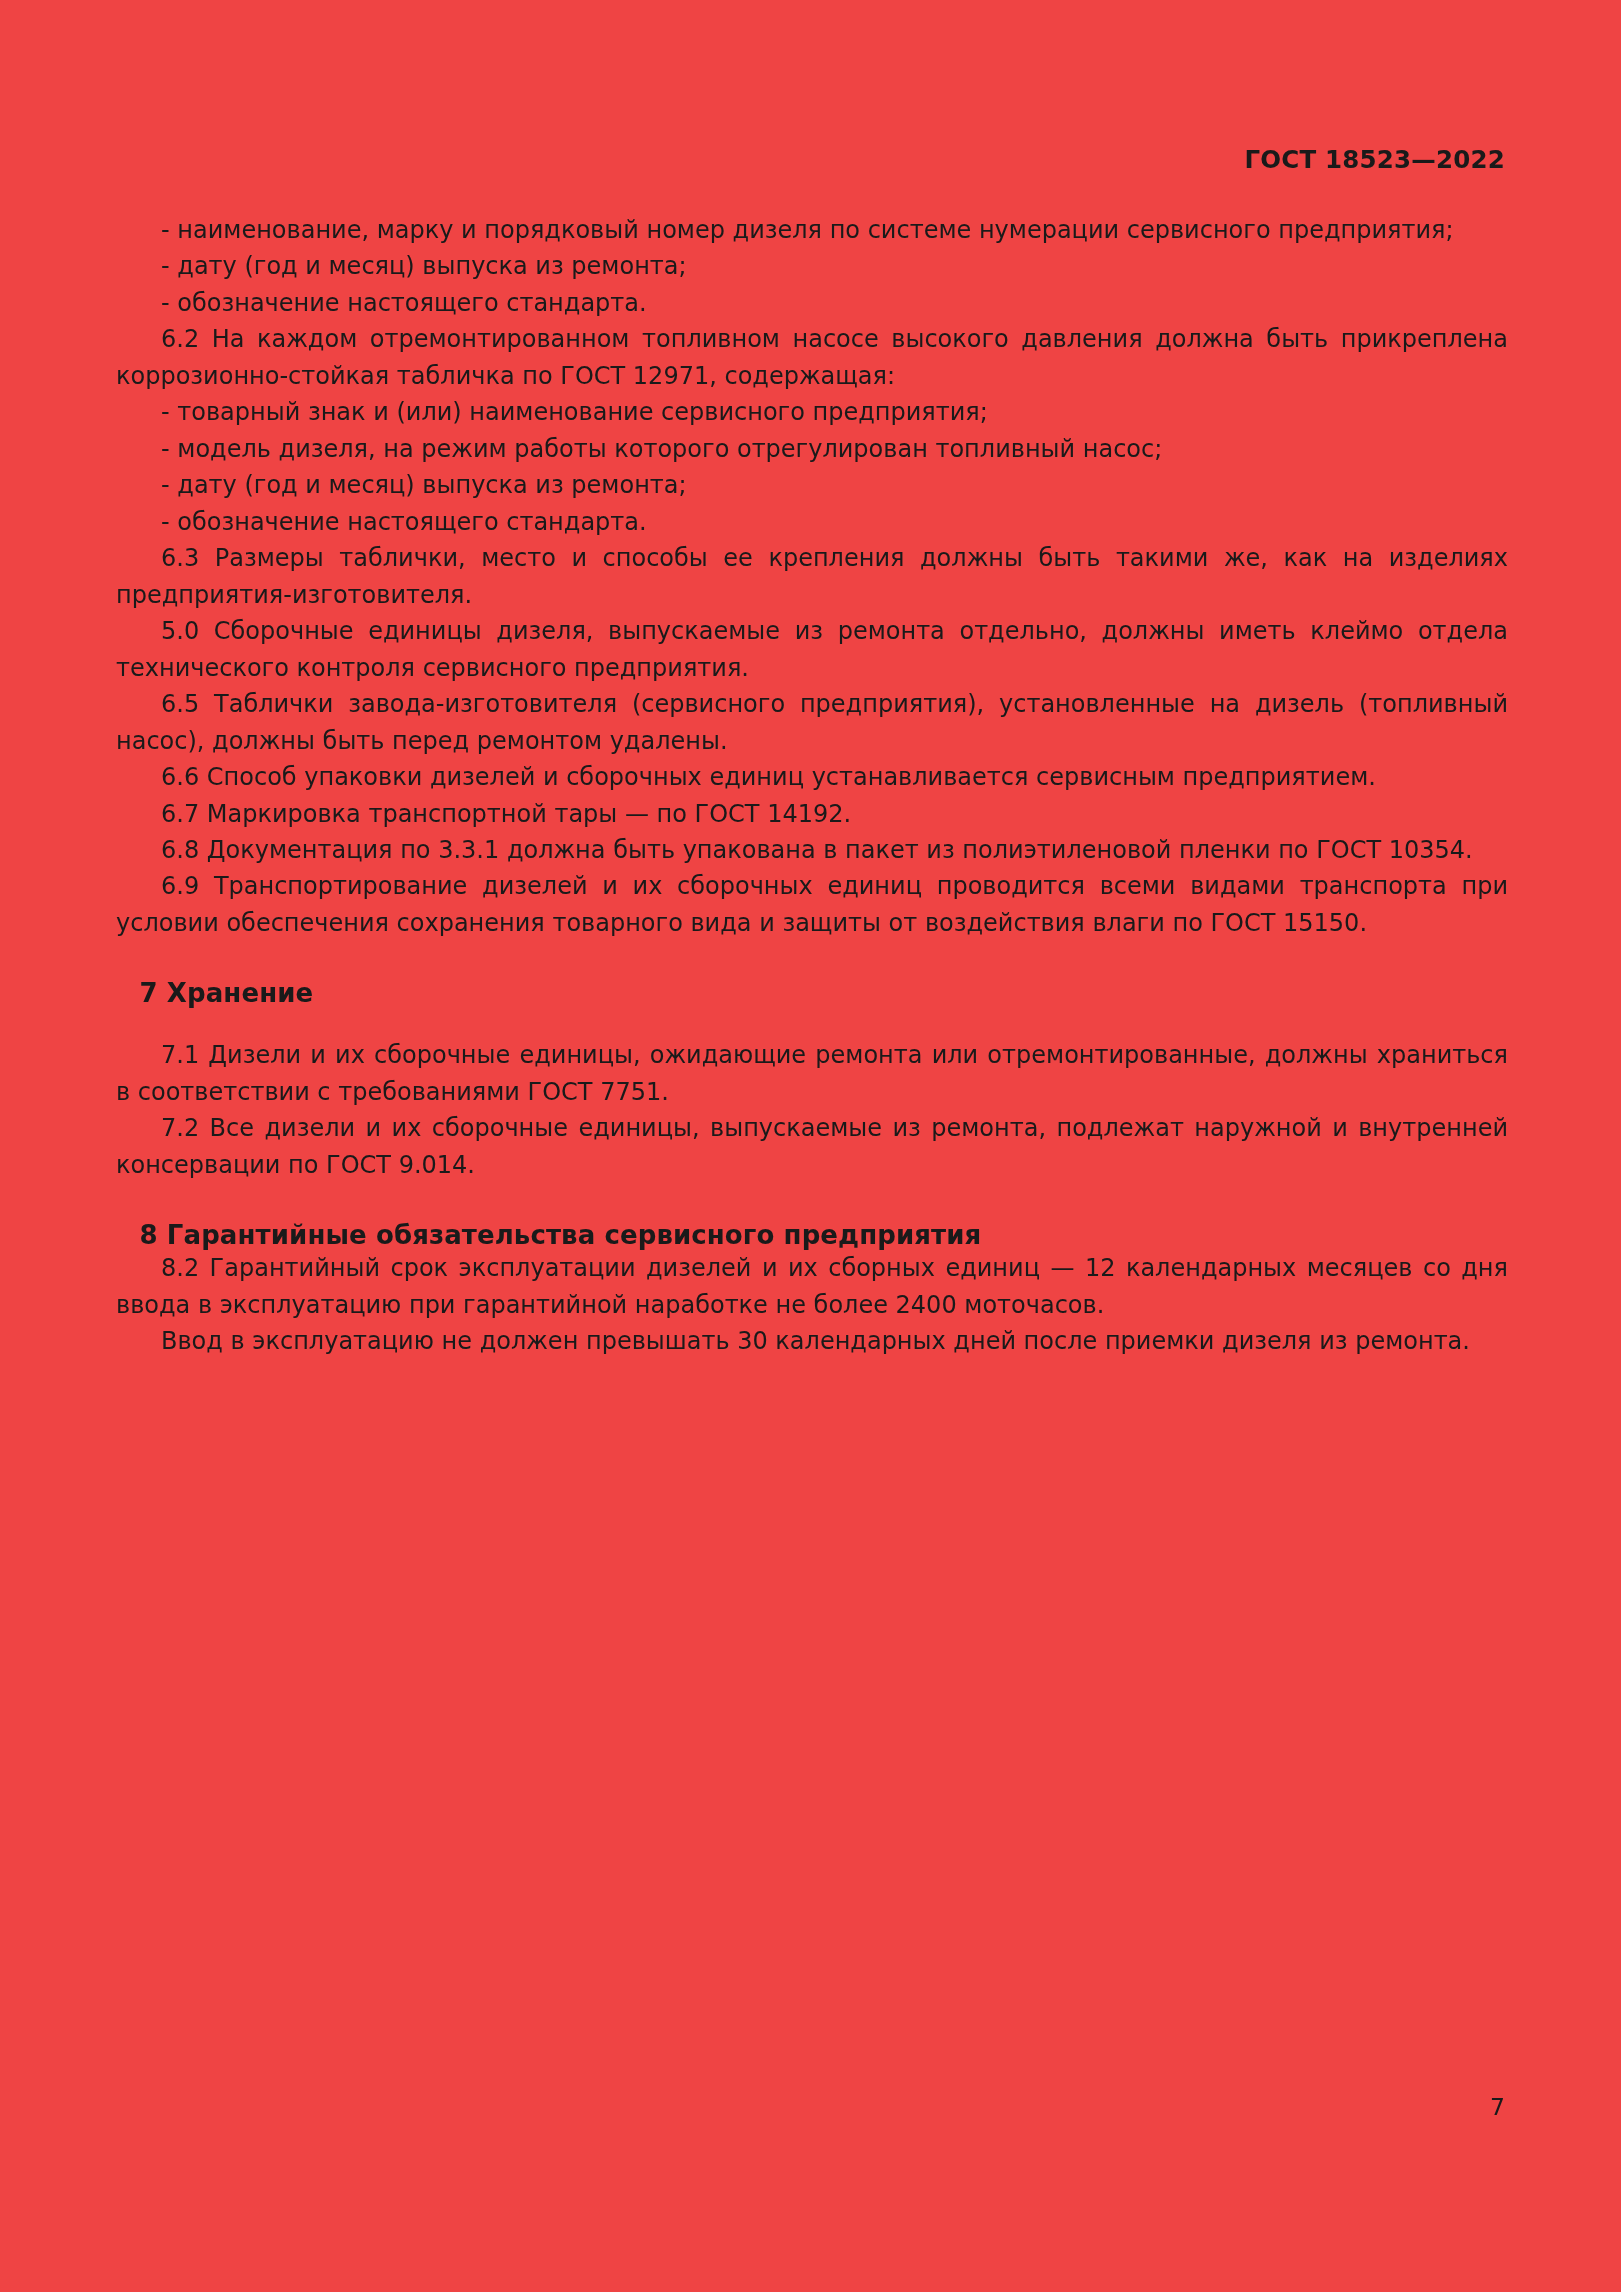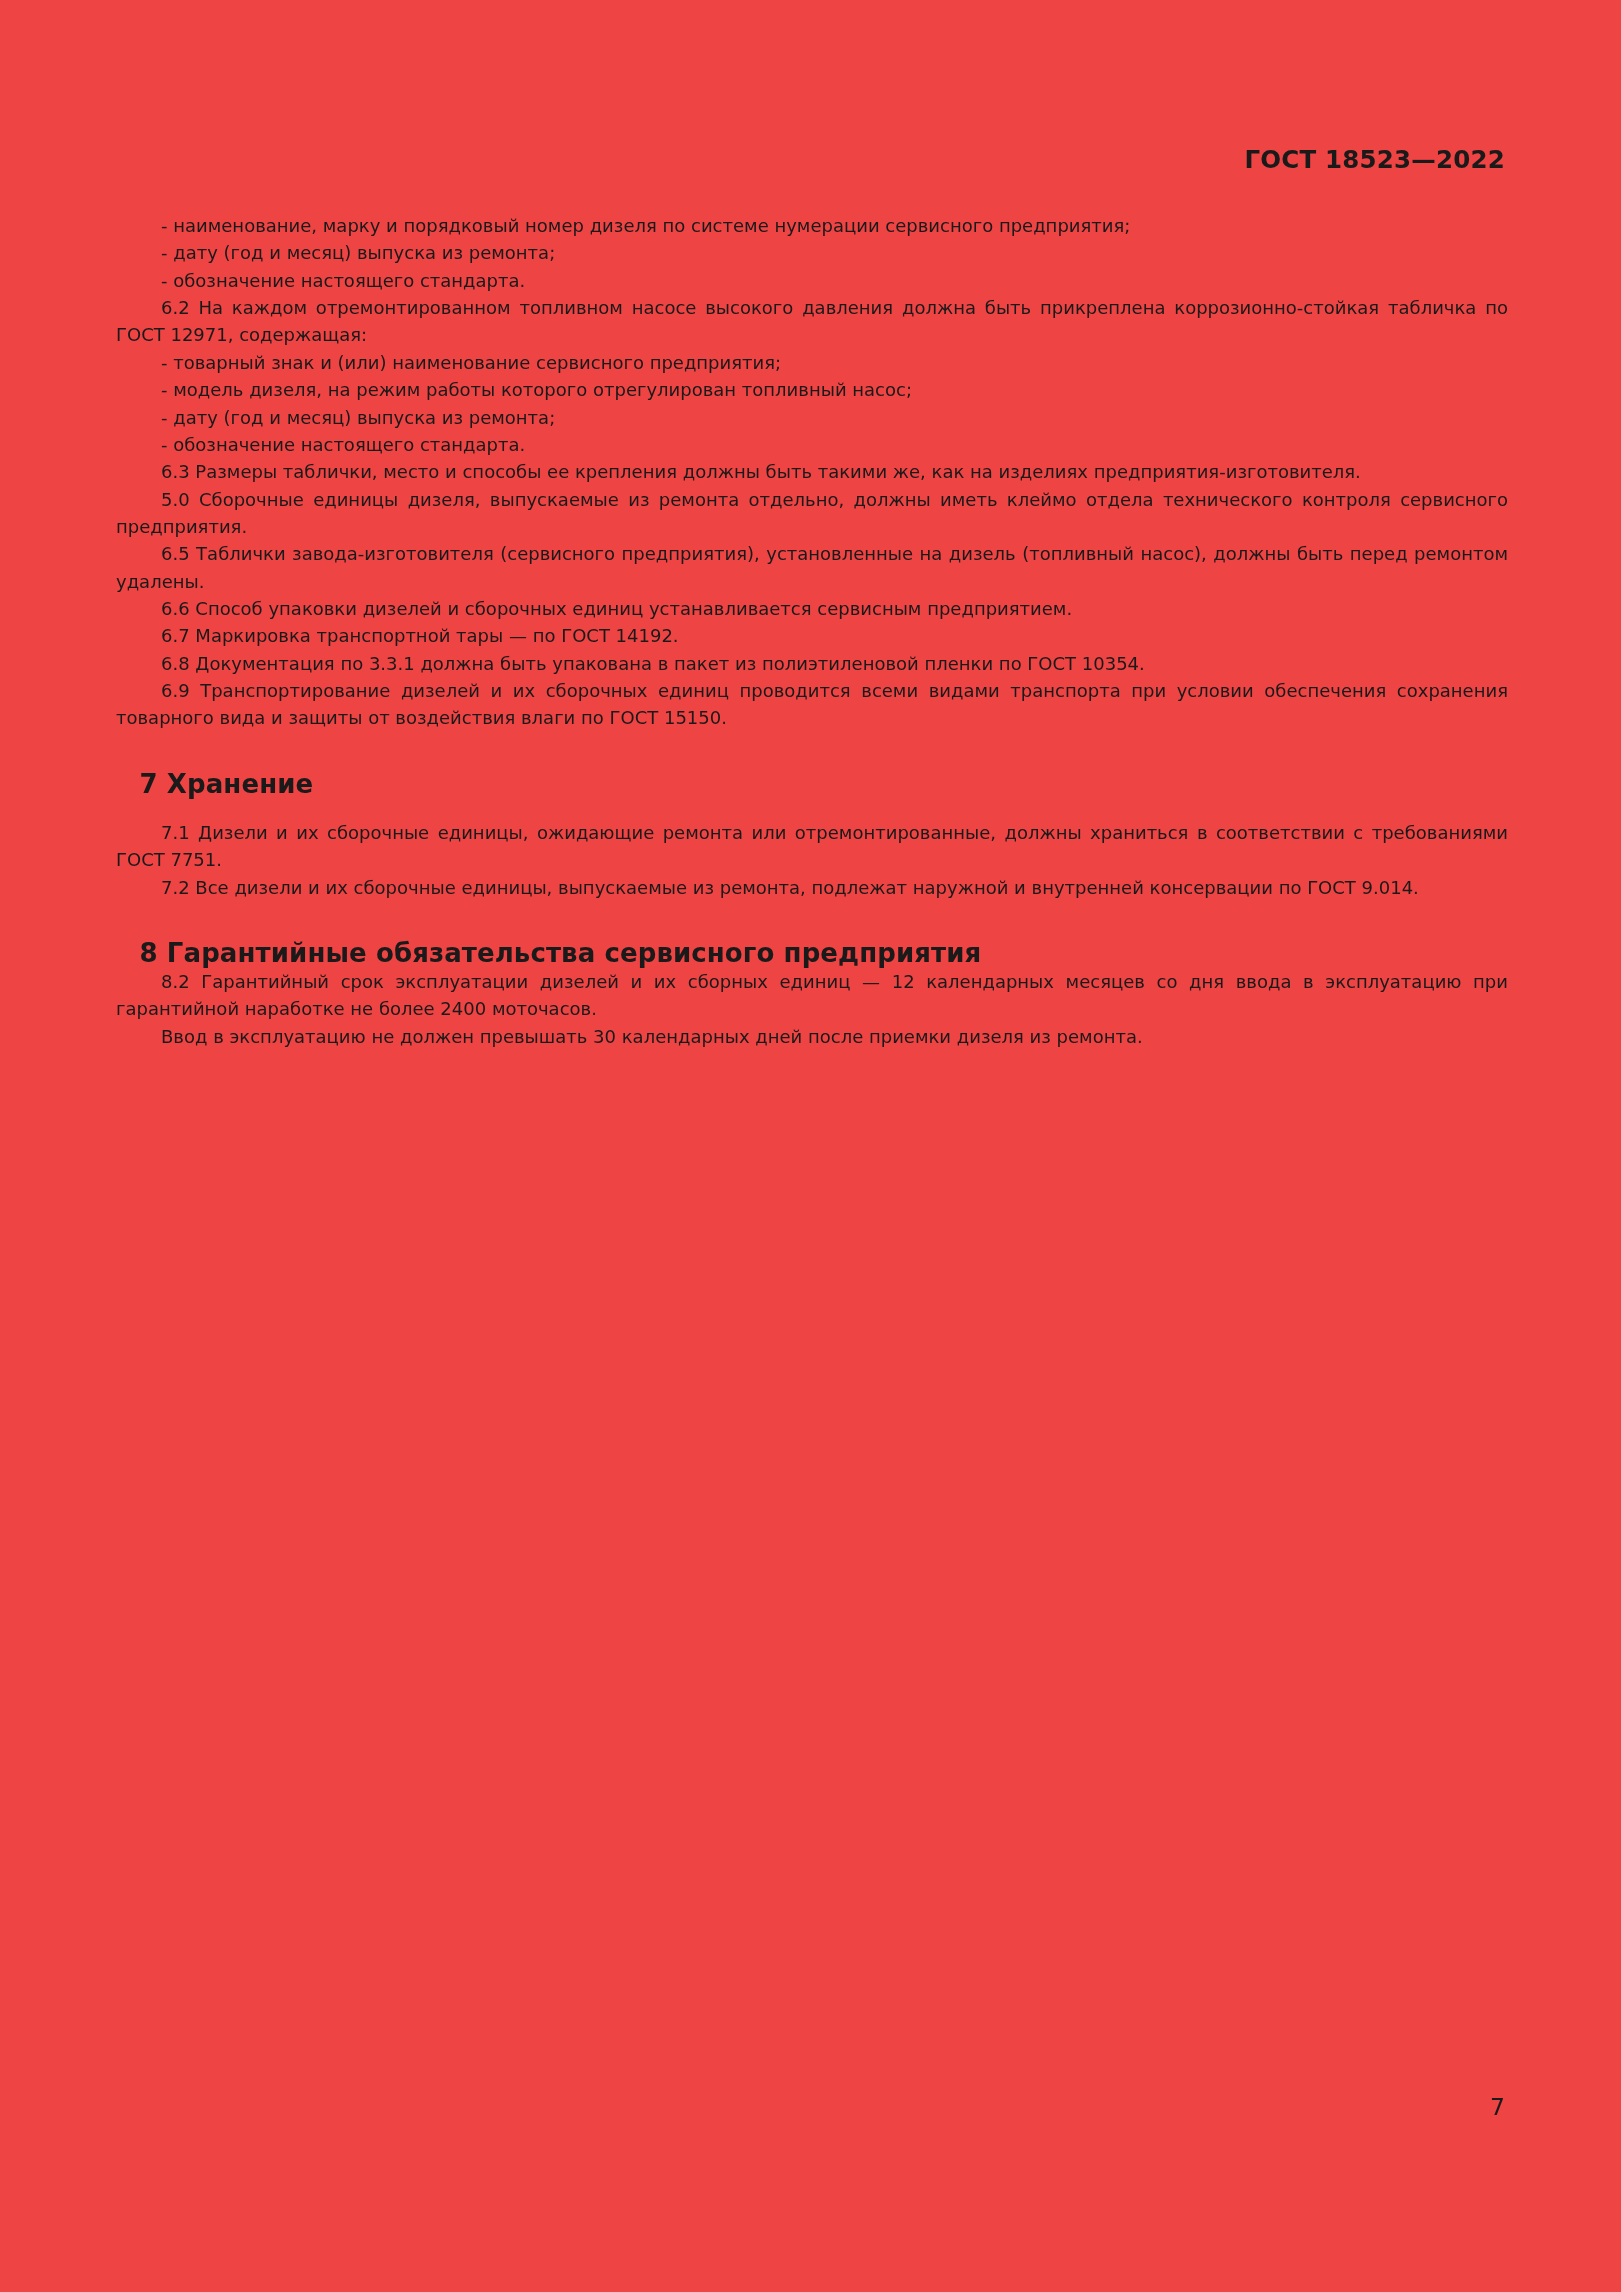--- a/index.html
+++ b/index.html
@@ -31,21 +31,21 @@
     white-space: nowrap;
   }
   .content {
     position: absolute;
     top: 212px;
     left: 116px;
     width: 1392px;
   }
   p {
     margin: 0;
-    font-size: 18px;
+    font-size: 24px;
     line-height: 1.52;
     text-align: justify;
     text-justify: inter-word;
     hyphens: manual;
   }
   p.indent {
     text-indent: 45px;
   }
   p.dash {
     text-indent: 45px;
@@ -54,21 +54,21 @@
     font-size: 26px;
     font-weight: bold;
     margin: 0;
     text-indent: 0;
     letter-spacing: 0.1px;
   }
   .sec-gap-before {
     margin-top: 37px;
   }
   .sec-gap-after {
-    margin-top: 20px;
+    margin-top: 29px;
   }
   .sec-heading-indent {
     padding-left: 23.5px;
   }
   .pagenum {
     position: absolute;
     right: 116px;
     top: 2093px;
     font-size: 23.5px;
   }

